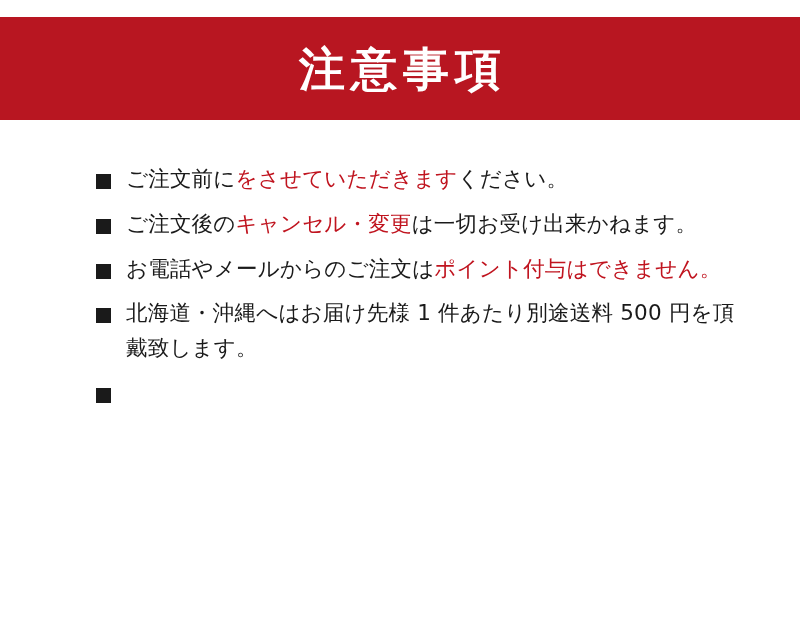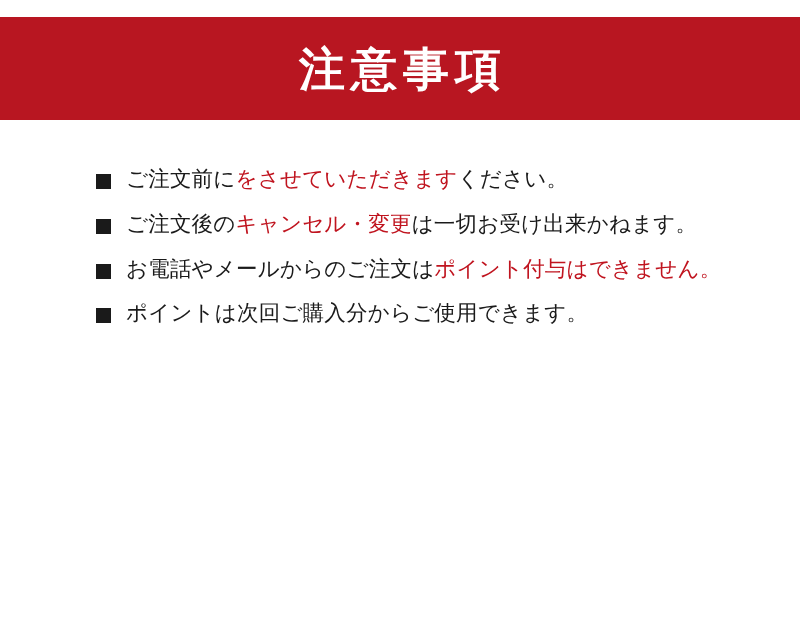--- a/index.html
+++ b/index.html
@@ -71,19 +71,18 @@
 <div class="page">
 
   <div class="banner">
     <div class="banner-title">注意事項</div>
   </div>
 
   <div class="notes" id="notes-list">
       <div class="note"><span class="bullet"></span><span class="black">ご注文前に</span><span class="red">をさせていただきます</span><span class="black">ください。</span></div>
       <div class="note"><span class="bullet"></span><span class="black">ご注文後の</span><span class="red">キャンセル・変更</span><span class="black">は一切お受け出来かねます。</span></div>
       <div class="note"><span class="bullet"></span><span class="black">お電話やメールからのご注文は</span><span class="red">ポイント付与はできません。</span></div>
+      <div class="note"><span class="bullet"></span><span class="black">北海道・沖縄へはお届け先様 1 件あたり別途送料 500 円を頂戴致します。</span></div>
       <div class="note"><span class="bullet"></span></div>
       <div class="note"><span class="bullet"></span></div>
-      <div class="note"><span class="bullet"></span></div>
-      <div class="note"><span class="bullet"></span><span class="black">ポイントは次回ご購入分からご使用できます。</span></div>
     </div>
 
 </div>
 
 </body></html>

